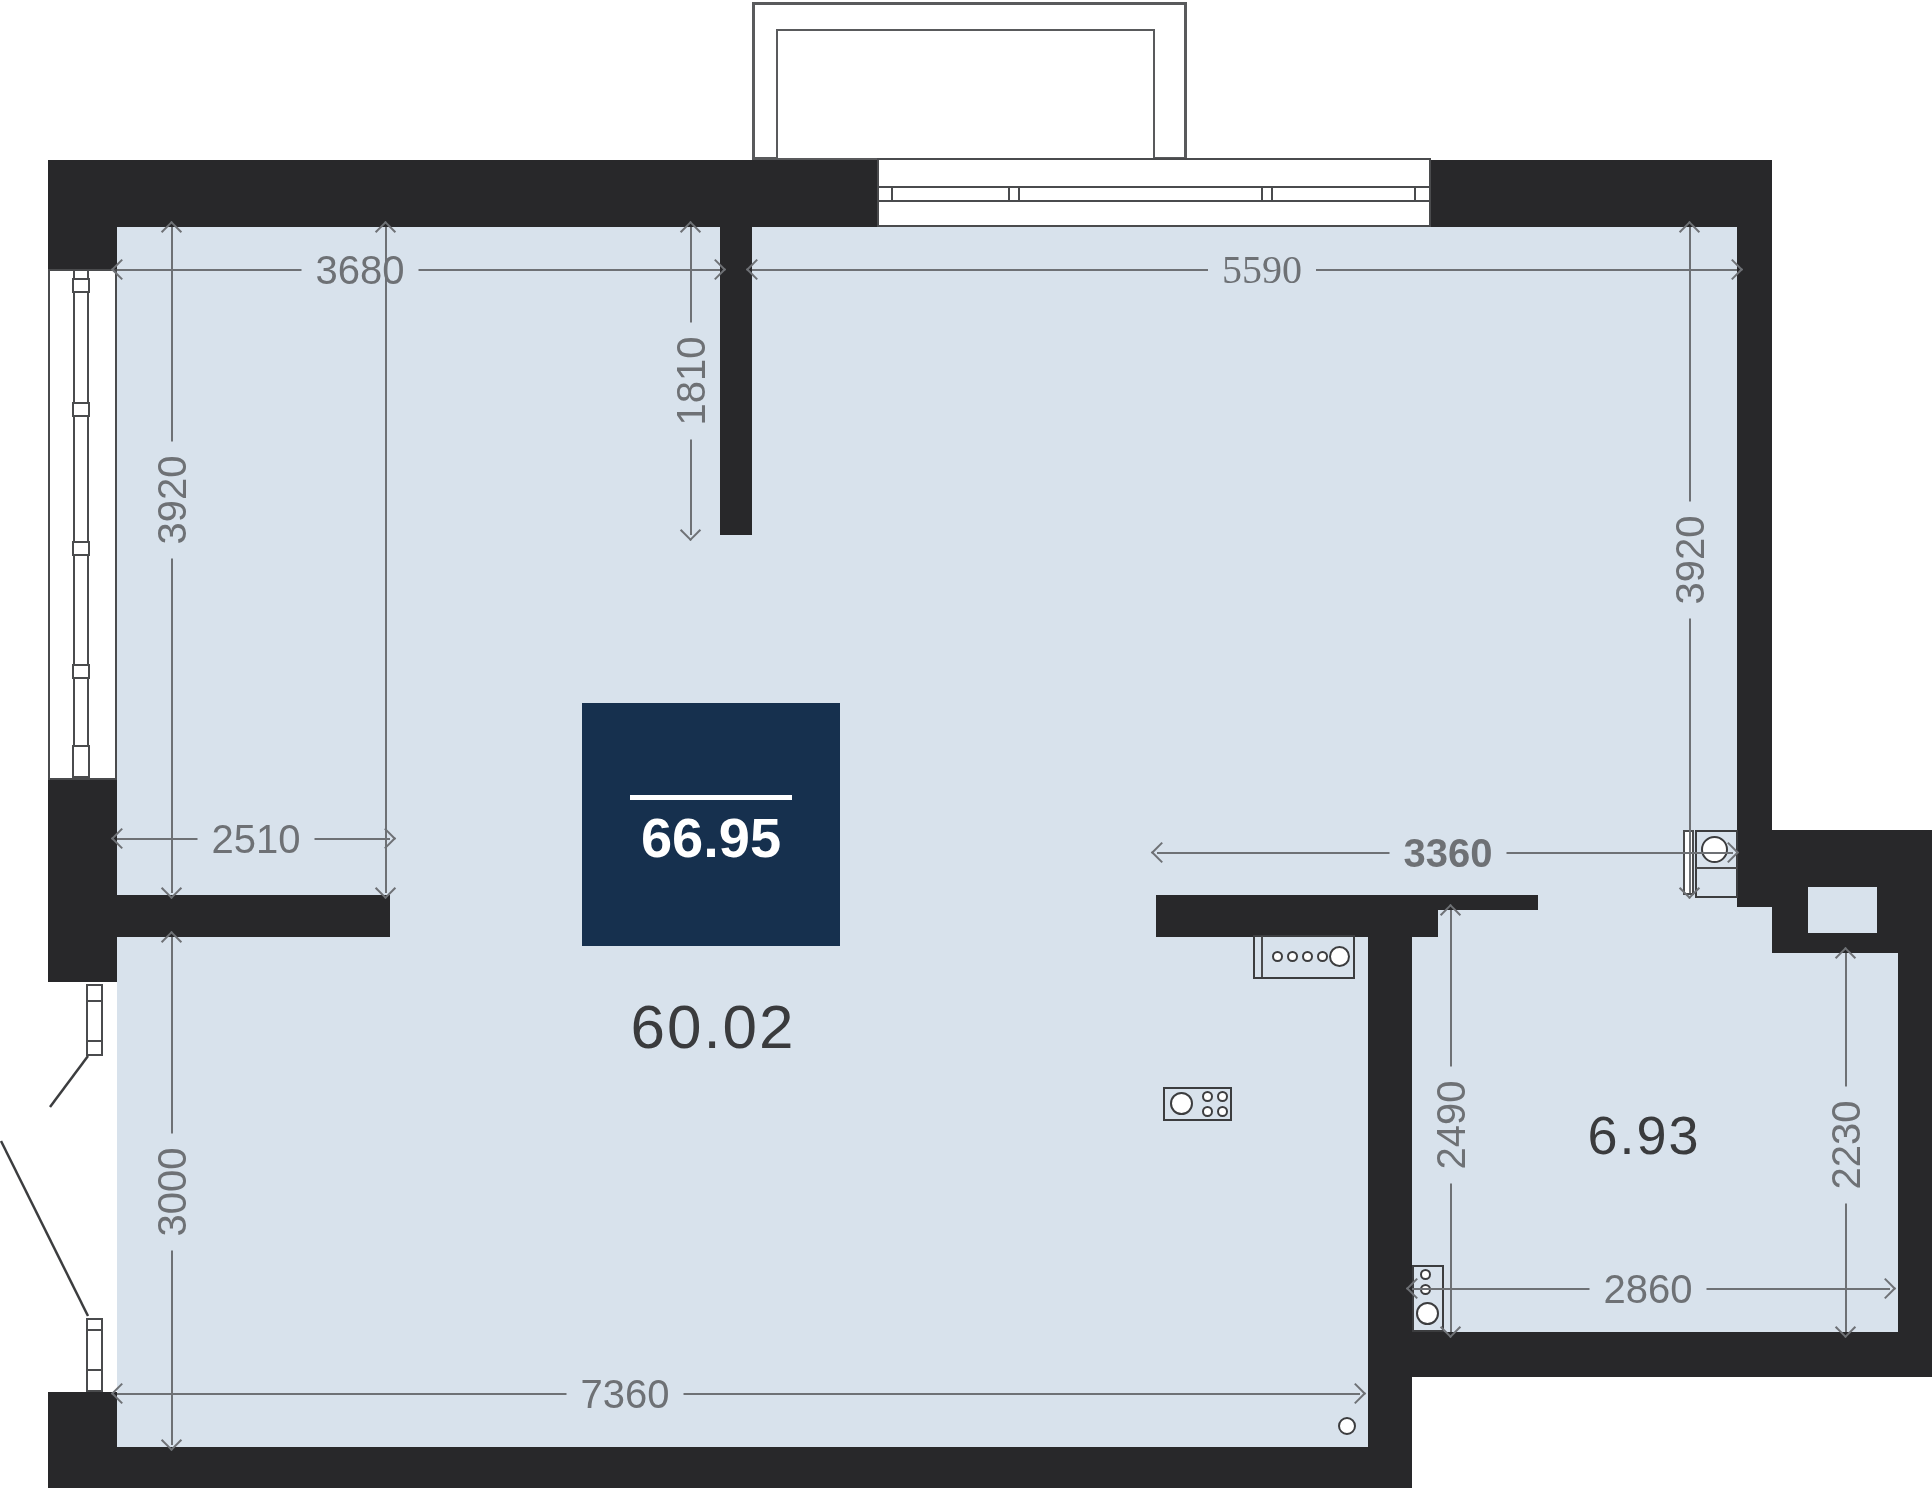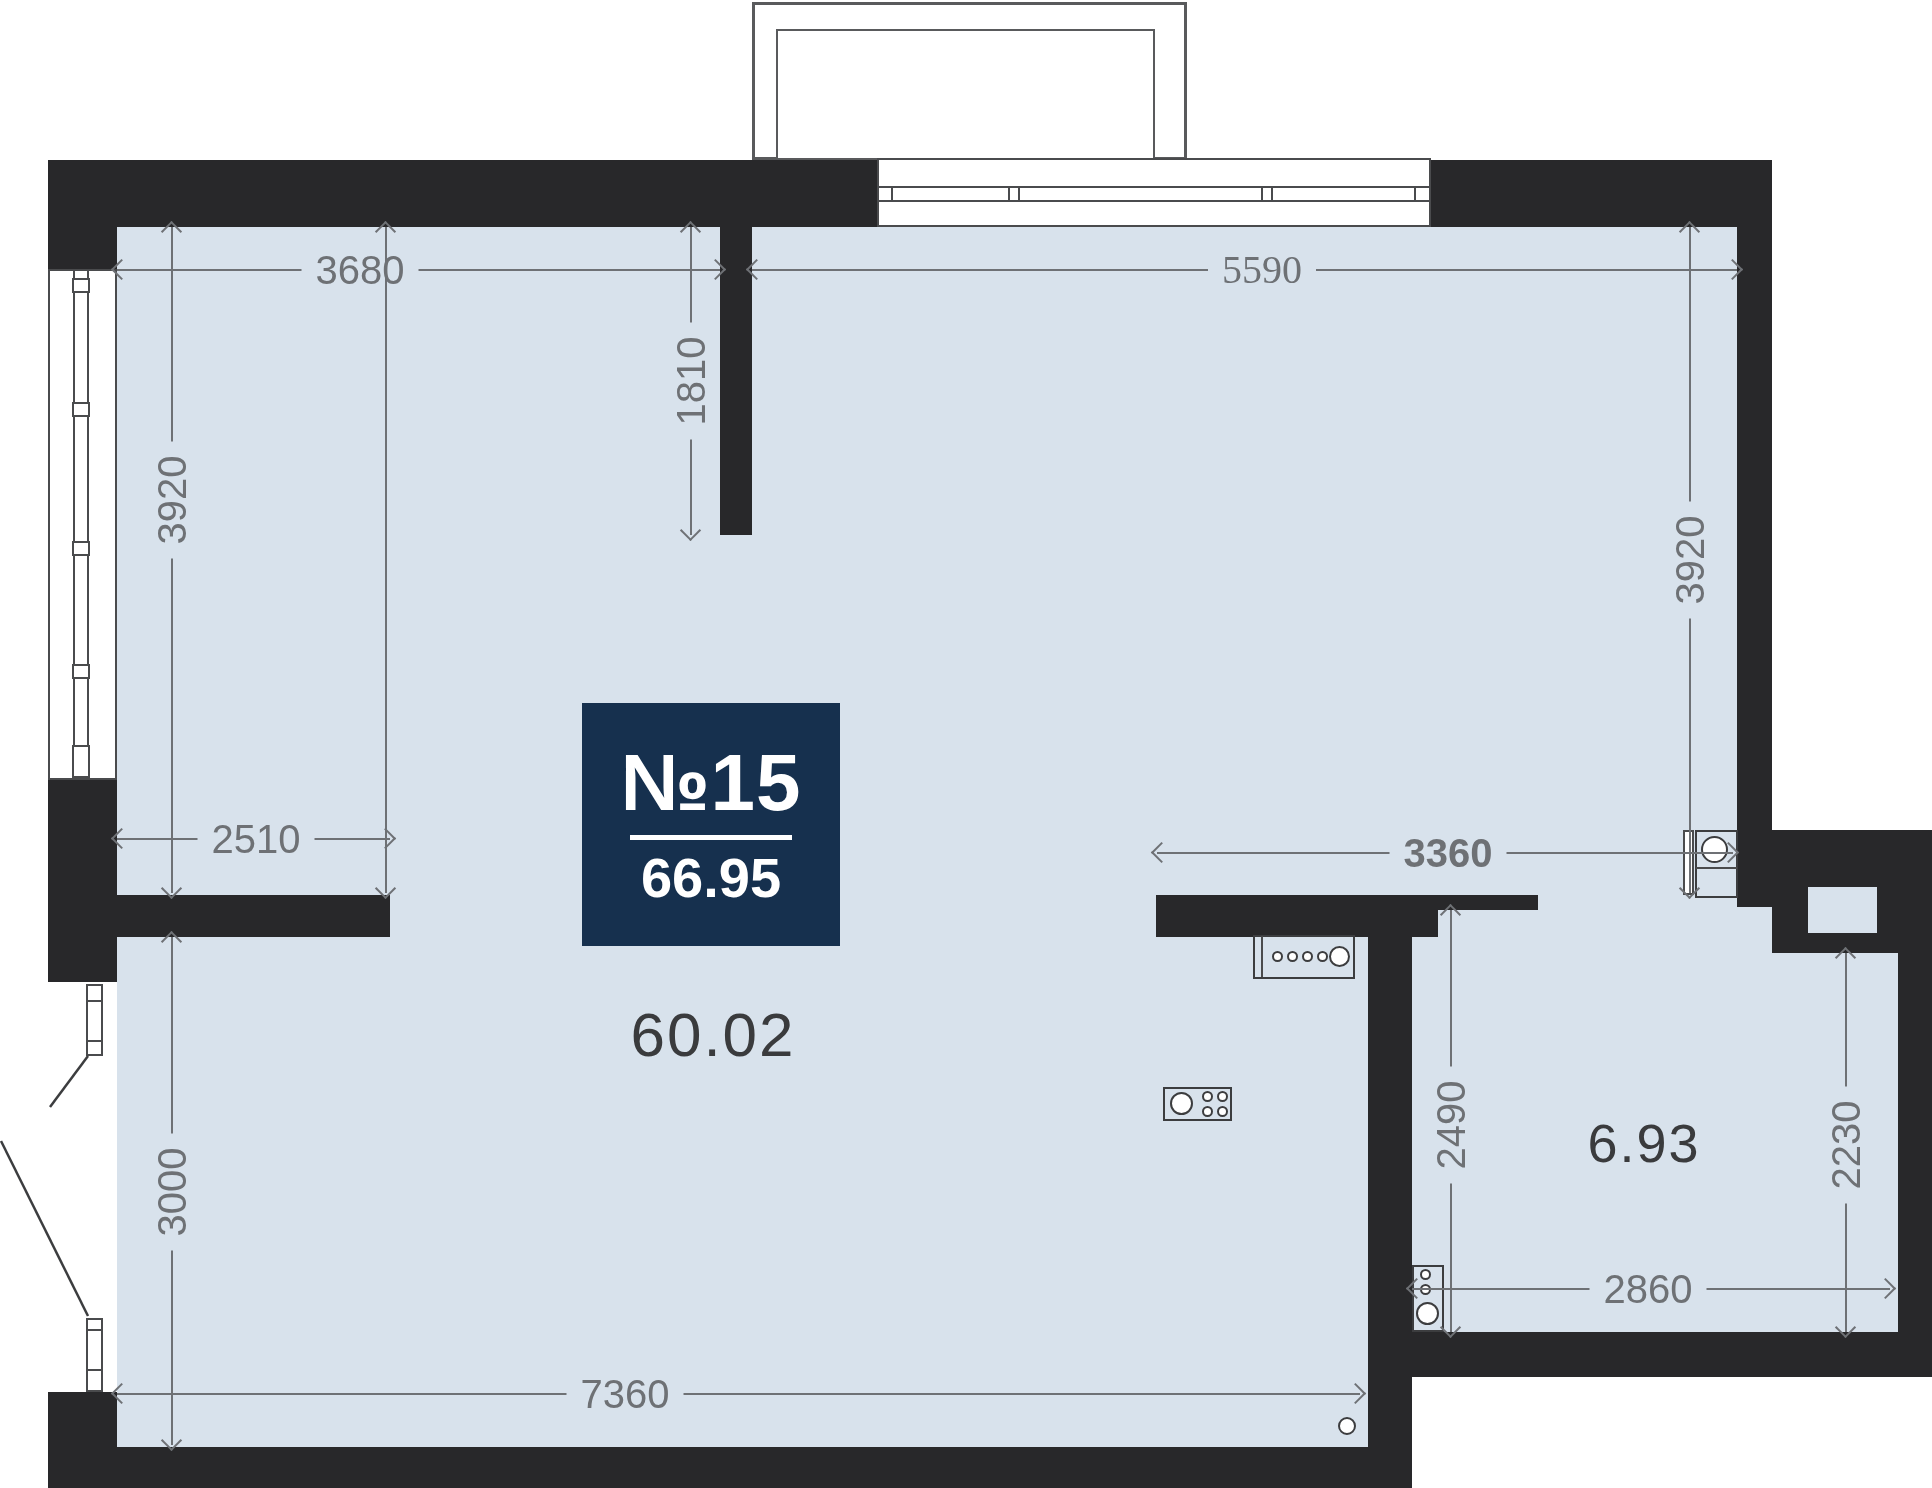--- a/index.html
+++ b/index.html
@@ -28,21 +28,21 @@
   .dlabel{position:absolute;background:#d8e2ec;color:#6e7175;font-size:40px;
           padding:2px 14px;white-space:nowrap;transform:translate(-50%,-50%);line-height:1;}
   .dim.v .dlabel{transform:translate(-50%,-50%) rotate(-90deg);}
   
   .badge{position:absolute;left:582px;top:703px;width:258px;height:243px;background:#16304e;
          display:flex;flex-direction:column;align-items:center;justify-content:center;color:#ffffff;}
   .badge .num{font-size:80px;font-weight:700;letter-spacing:1px;line-height:1;}
   .badge .rule{width:162px;height:5px;background:#ffffff;margin:12px 0 10px 0;}
   .badge .area{font-size:56px;font-weight:700;line-height:1;}
   
-  .room-label{position:absolute;color:#3a3b3d;letter-spacing:2px;transform:translate(-50%,-50%);line-height:1;margin-top:8px;}
+  .room-label{position:absolute;color:#3a3b3d;letter-spacing:2px;transform:translate(-50%,-50%);line-height:1;}
   svg.overlay{position:absolute;left:0;top:0;pointer-events:none;}
 </style>
 </head>
 <body>
 
 <div class="floor" style="left:117px;top:227px;width:1620px;height:1220px;"></div>
 <div class="floor" style="left:1412px;top:830px;width:486px;height:502px;"></div>
 
 <div class="wall" style="left:48px;top:160px;width:829px;height:67px;"></div>
 <div class="wall" style="left:48px;top:227px;width:69px;height:42px;"></div>
@@ -183,19 +183,18 @@
   <span class="arr down"></span>
   <span class="dlabel" style="left:1px;top:255px;">3000</span>
 </div>
 <div class="dim h" style="left:117px;top:1393px;width:1243px;text-align:center;">
   <span class="arr left"></span>
   <span class="arr right"></span>
   <span class="dlabel" style="left:508px;top:1px;">7360</span>
 </div>
 
 <div class="badge">
-  <div class="num">№15</div>
   <div class="rule"></div>
   <div class="area">66.95</div>
 </div>
 
 <div class="room-label" style="left:713px;top:1027px;font-size:62px;">60.02</div>
 <div class="room-label" style="left:1644px;top:1135px;font-size:54px;">6.93</div>
 
 </body></html>

